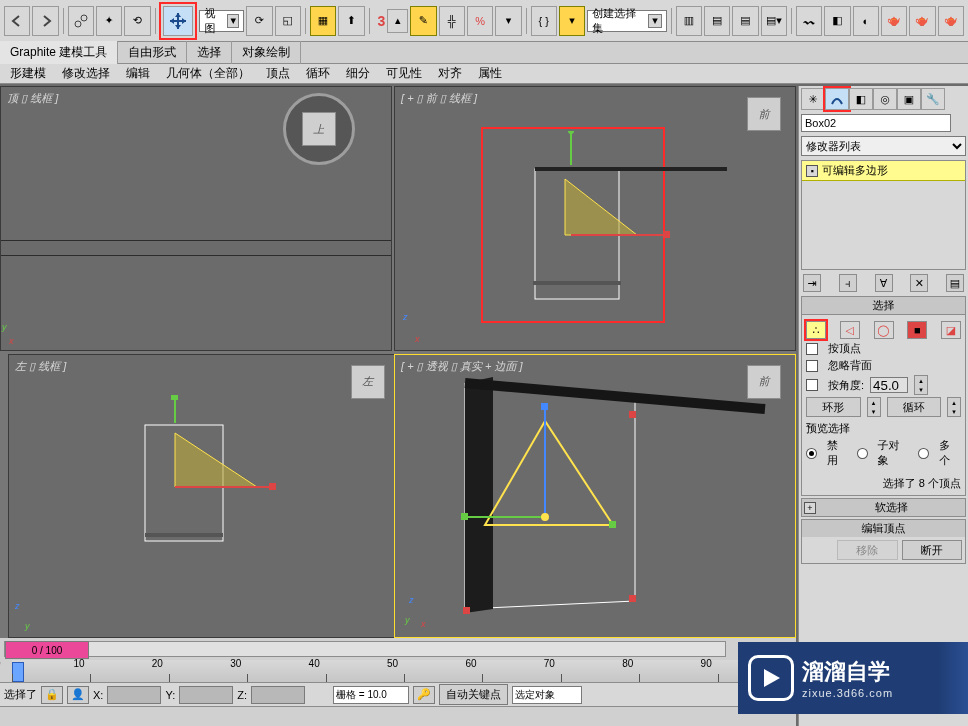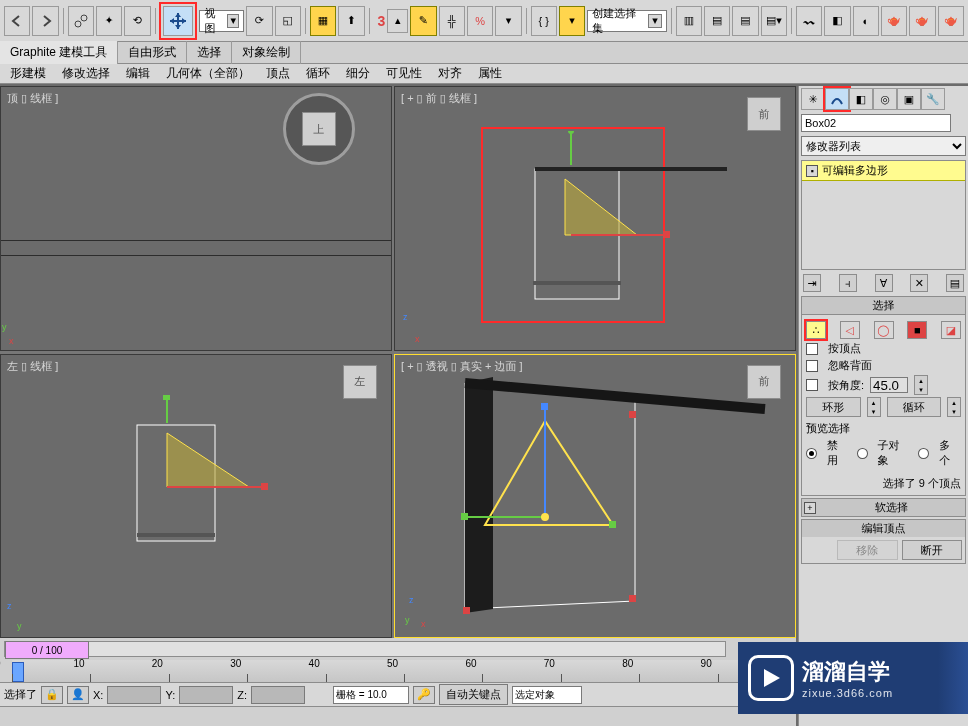--- a/index.html
+++ b/index.html
@@ -20,25 +20,25 @@
   .row2 { height:22px; background:#d0d0d0; display:flex; align-items:center; border-bottom:1px solid #8c8c8c; }
   .row2 .rtab { padding:3px 10px; border-right:1px solid #9a9a9a; font-size:12px; }
   .row2 .rtab.active { background:#e4e4e4; }
 
   
   .row3 { height:20px; background:#d8d8d8; display:flex; align-items:center; gap:4px; padding-left:4px; border-bottom:1px solid #8c8c8c; font-size:12px;}
   .row3 span { padding:1px 6px; }
 
   
   .work { position:absolute; left:0; top:86px; right:172px; bottom:88px; background:#777;}
-  .viewport { position:absolute; background:#6b6b6b; border:1px solid #3a3a3a; }
+  .viewport { position:absolute; background:#6b6b6b; border:1px solid #3a3a3a;font-style:italic; }
   .viewport.active { border:1px solid #ffde2e; }
   .vp-tl { left:0; top:0; width:49.2%; height:48%; }
   .vp-tr { left:49.5%; top:0; right:0; height:48%; }
-  .vp-bl { left:0; top:48.5%; width:49.2%; bottom:0; }
+  .vp-bl { left:8px; top:48.5%; width:49.2%; bottom:0; }
   .vp-br { left:49.5%; top:48.5%; right:0; bottom:0; }
   .vlabel { position:absolute; top:4px; left:6px; color:#e0e0e0; font-size:11px; opacity:.9;}
   .vcube { position:absolute; top:10px; right:14px; width:34px; height:34px; background:#cfcfcf; border:1px solid #8c8c8c; display:flex; align-items:center; justify-content:center; color:#555; font-size:11px;}
   .vp-tl .cube-wrap { position:absolute; top:6px; right:36px; width:72px; height:72px; border-radius:50%; background:#565656; border:3px solid #9e9e9e; display:flex; align-items:center; justify-content:center;}
   .vp-tl .cube-wrap .inner { width:34px; height:34px; background:#cfcfcf; border:1px solid #8c8c8c; display:flex;align-items:center;justify-content:center;color:#555;}
   .axis { position:absolute; font-size:9px; color:#ffb400; }
 
   
   .redsel { position:absolute; border:2px solid #ff2a2a; }
 
@@ -80,21 +80,21 @@
   .logo { position:absolute; right:0; bottom:12px; width:230px; height:72px; background:#1f3d74; color:#fff; display:flex; align-items:center; padding:6px 10px; gap:8px; z-index:50;}
   .logo .play { width:46px;height:46px;border:3px solid #fff;border-radius:10px;display:flex;align-items:center;justify-content:center;}
   .logo .txt { display:flex; flex-direction:column; }
   .logo .txt .big { font-size:22px; font-weight:bold;}
   .logo .txt .sm { font-size:11px; letter-spacing:1px; opacity:.85;}
   .logo .trail { position:absolute; right:0; top:0; width:30px; height:100%; background:linear-gradient(90deg,#1f3d74,#2b4f94);}
 
   
   .timebar { position:absolute; left:0; bottom:66px; right:172px; height:22px; background:#d0d0d0; display:flex; align-items:center;}
   .timebar .slider { flex:0 0 722px; height:16px; margin-left:4px; border:1px solid #8c8c8c; background:#e0e0e0; position:relative;}
-  .timebar .slider .thumb{position:absolute;left:0;top:-1px;width:84px;height:18px;background:#f0abfc;border:1px solid #7a7a7a;display:flex;align-items:center;justify-content:center;font-size:10px;}
+  .timebar .slider .thumb{position:absolute;left:0;top:-1px;width:84px;height:18px;background:#ec4899;border:1px solid #7a7a7a;display:flex;align-items:center;justify-content:center;font-size:10px;}
 
   .ruler { position:absolute; left:0; bottom:44px; right:172px; height:22px; background:#d8d8d8; border-top:1px solid #8c8c8c; display:flex; align-items:flex-end; position:absolute;}
   .ruler .head { width:12px;height:22px;background:#d0d0d0;}
   .ruler .track { flex:1;position:relative;height:22px;background:linear-gradient(#d8d8d8,#c6c6c6);}
   .ruler .tick { position:absolute; bottom:0; width:1px; height:8px; background:#555;}
   .ruler .num { position:absolute; bottom:8px; font-size:10px; transform:translateX(-50%); border:none; background:transparent;}
   .ruler .marker { position:absolute; left:0; bottom:0; width:12px; height:20px; background:#6aa6ff; border:1px solid #2a5bbb;}
 
   .status { position:absolute; left:0; bottom:20px; right:172px; height:24px; background:#d8d8d8; display:flex; align-items:center; gap:4px; padding:0 4px; border-top:1px solid #8c8c8c;}
   .status .lbl{font-size:11px;}
@@ -350,21 +350,21 @@
       </div>
       <div style="margin-top:4px;font-size:11px;">预览选择</div>
       <div class="so-row" style="gap:8px;">
         <span class="radio on"></span>
           <span>禁用</span>
         <span class="radio"></span>
           <span>子对象</span>
         <span class="radio"></span>
           <span>多个</span>
       </div>
-      <div style="text-align:right;margin-top:8px;">选择了 9 个顶点</div>
+      <div style="text-align:right;margin-top:8px;">选择了 8 个顶点</div>
     </div>
   </div>
 
   <div class="roll2">
     <div class="bar">
         <div class="pm">+</div>
         <span style="flex:1;text-align:center;">软选择</span>
       </div>
   </div>
   <div class="roll2">

